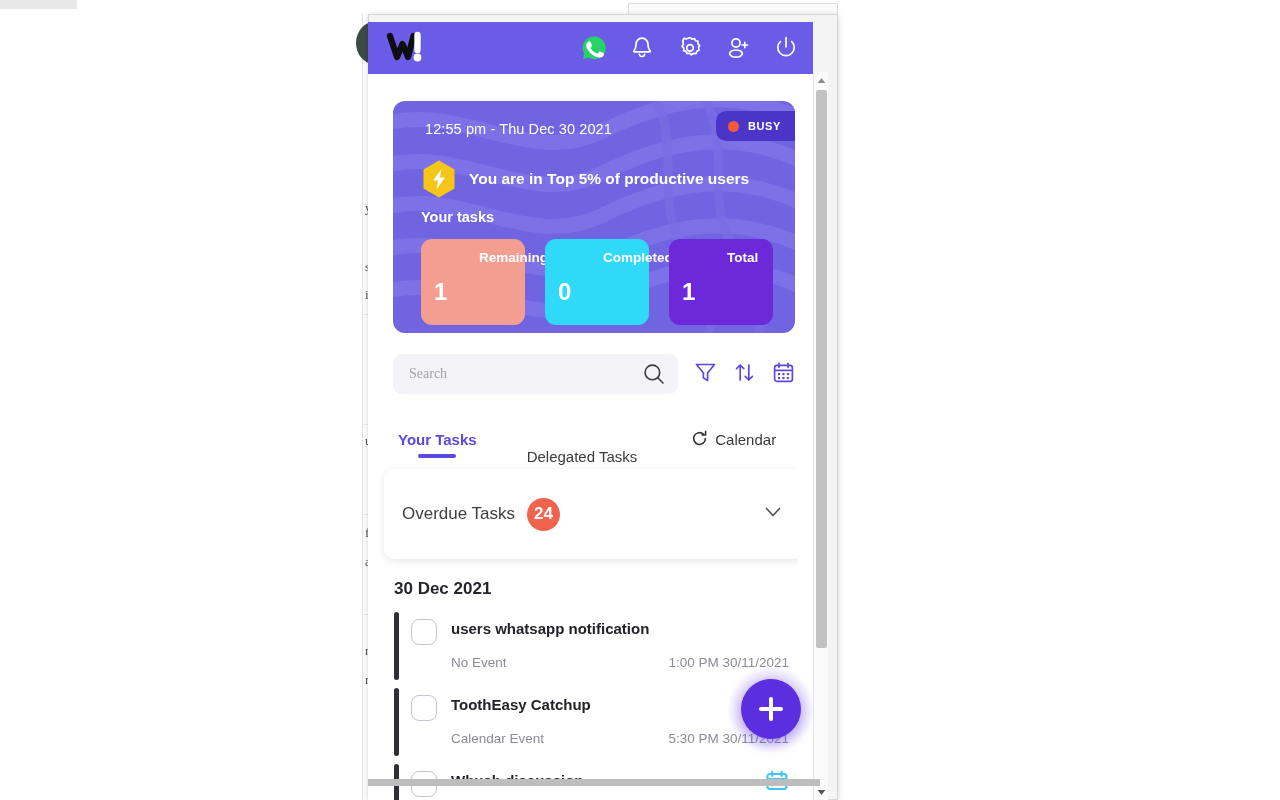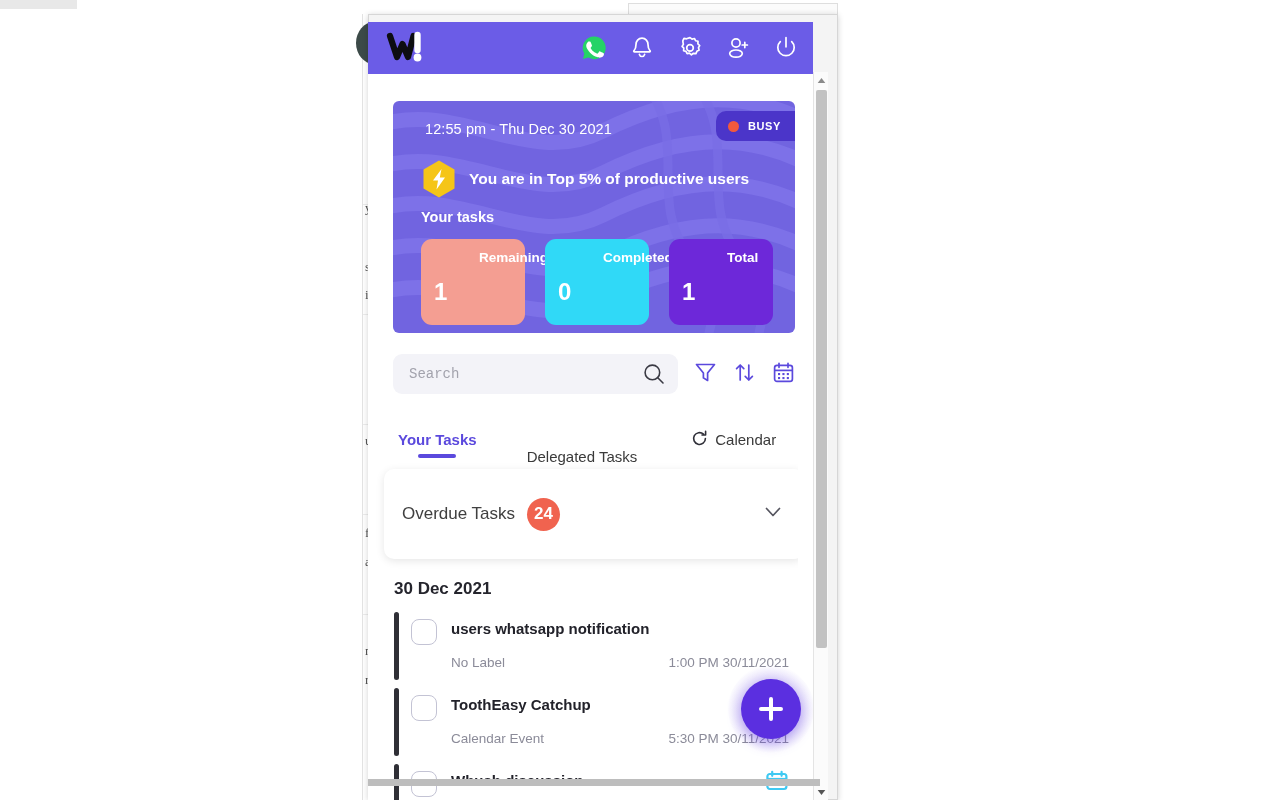--- a/index.html
+++ b/index.html
@@ -76,21 +76,21 @@
   
   .scroll-body {
     position:absolute; left:0; top:52px; width:430px; height:726px;
     background:#ffffff;
     overflow:hidden;
   }
 
   
   .hero {
     position:absolute; left:25px; top:27px; width:402px; height:232px;
-    border-radius:6px;
+    border-radius:12px;
     background:#7164e0;
     overflow:hidden;
   }
   .hero-waves { position:absolute; inset:0; }
   .hero-time {
     position:absolute; left:32px; top:20px;
     font-size:14.5px; color:#ffffff; letter-spacing:.1px;
   }
   .busy-badge {
     position:absolute; right:0px; top:10px;
@@ -135,21 +135,21 @@
   }
   .search-box {
     position:relative; width:308px; height:40px;
     background:#f3f3f8; border-radius:9px;
     display:flex; align-items:center;
   }
   .search-box input {
     border:none; outline:none; background:transparent;
     margin-left:16px; width:250px;
     font-size:14px; color:#1d4ed8;
-    font-family:Liberation Mono, monospace;
+    font-family:Liberation Serif, serif;
   }
   .search-box input::placeholder { color:#a3a3ad; }
   .search-mag { position:absolute; right:13px; top:9px; }
   .tool-icon { margin-left:16px; cursor:pointer; }
 
   
   .tabs {
     position:absolute; left:25px; top:340px; width:402px;
     display:flex; align-items:center;
   }
@@ -439,21 +439,21 @@
       </div>
 
       <div class="date-head">30 Dec 2021</div>
 
       <div class="task-list">
 
         <div class="task-item">
           <span class="task-bar"></span>
           <span class="task-cb"></span>
           <span class="task-title">users whatsapp notification</span>
-          <span class="task-label">No Label</span>
+          <span class="task-label">No Event</span>
           <span class="task-time">1:00 PM 30/11/2021</span>
         </div>
 
         <div class="task-item">
           <span class="task-bar"></span>
           <span class="task-cb"></span>
           <span class="task-title">ToothEasy Catchup</span>
           <span class="task-label">Calendar Event</span>
           <span class="task-time">5:30 PM 30/11/2021</span>
         </div>

